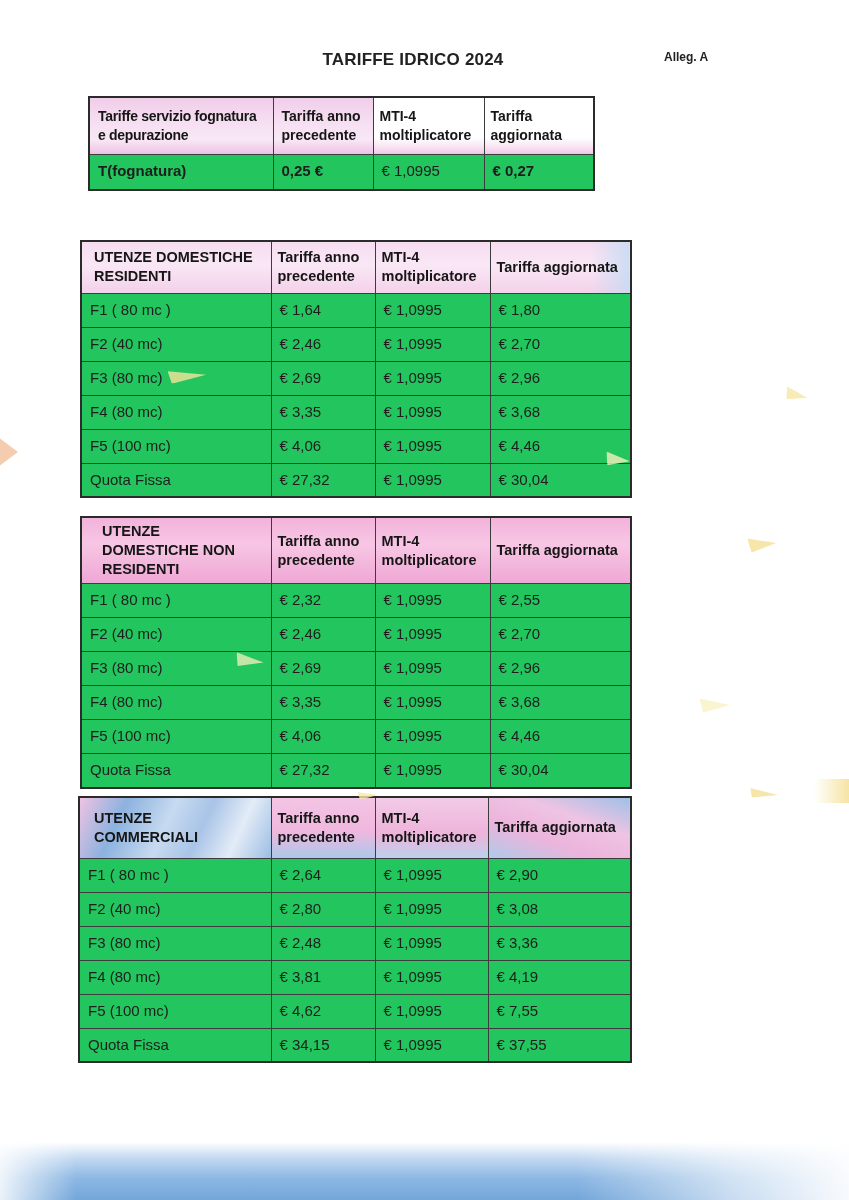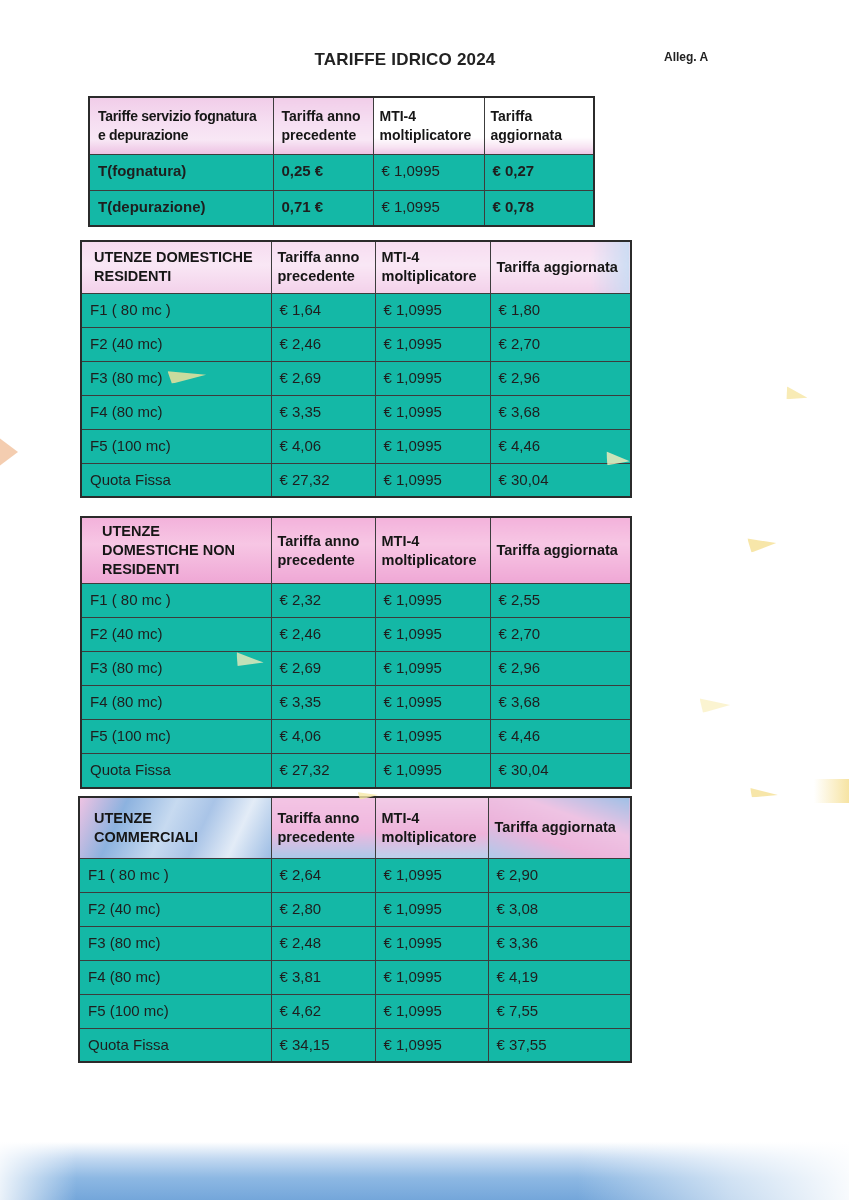--- a/index.html
+++ b/index.html
@@ -6,35 +6,35 @@
   html,body { width:849px; height:1200px; }
   body {
     position:relative;
     background:#ffffff;
     font-family:"Liberation Sans", sans-serif;
     color:#1c1c1c;
     overflow:hidden;
   }
 
   .page-title {
-    position:absolute; top:50px; left:0; width:810px;
+    position:absolute; top:50px; left:8px; width:810px;
     text-align:center;
     font-size:17px; font-weight:bold; letter-spacing:.2px;
     color:#222;
   }
   .annex {
     position:absolute; top:50px; left:664px;
     font-size:12px; font-weight:bold; color:#222;
   }
 
   table {
     position:absolute;
     border-collapse:collapse;
     table-layout:fixed;
-    background:#14b8a6;
+    background:#22c55e;
   }
   th, td {
     border:1.6px solid #3c3c3c;
     overflow:hidden;
   }
   table { border:2.2px solid #2b2b2b; }
 
   th {
     font-weight:bold;
     font-size:14.5px;
@@ -147,26 +147,20 @@
         <th>Tariffa aggiornata</th>
       </tr>
     </thead>
   <tbody>
       <tr>
         <td>T(fognatura)</td>
         <td>0,25 €</td>
         <td>€ 1,0995</td>
         <td>€ 0,27</td>
       </tr>
-      <tr>
-        <td>T(depurazione)</td>
-        <td>0,71 €</td>
-        <td>€ 1,0995</td>
-        <td>€ 0,78</td>
-      </tr>
     </tbody>
 </table>
 
 <table class="t2">
   <colgroup>
       <col class="c1">
       <col class="c2">
       <col class="c3">
       <col class="c4">
     </colgroup>

